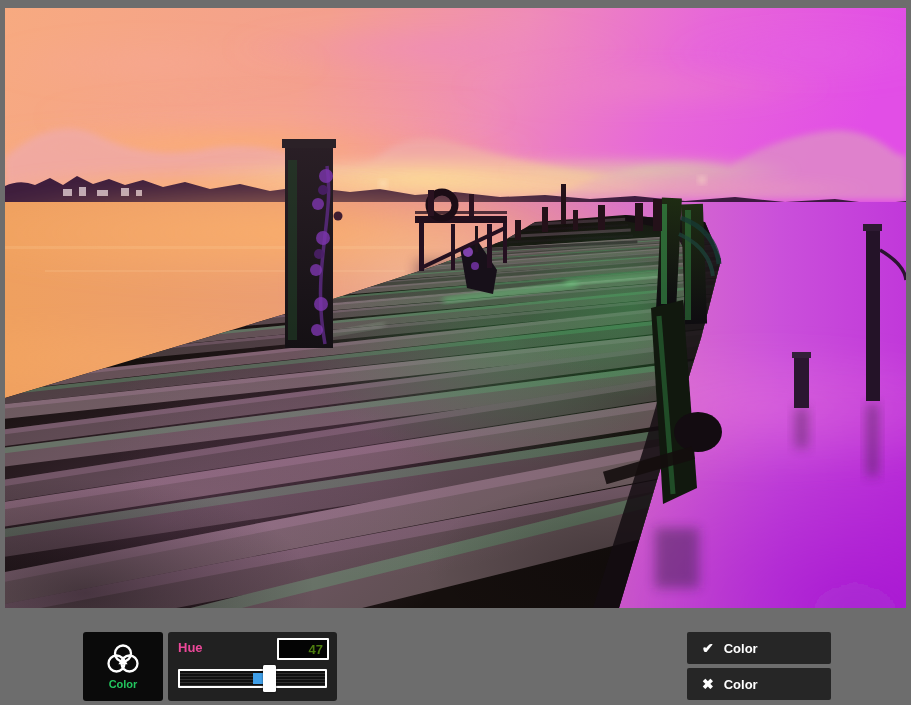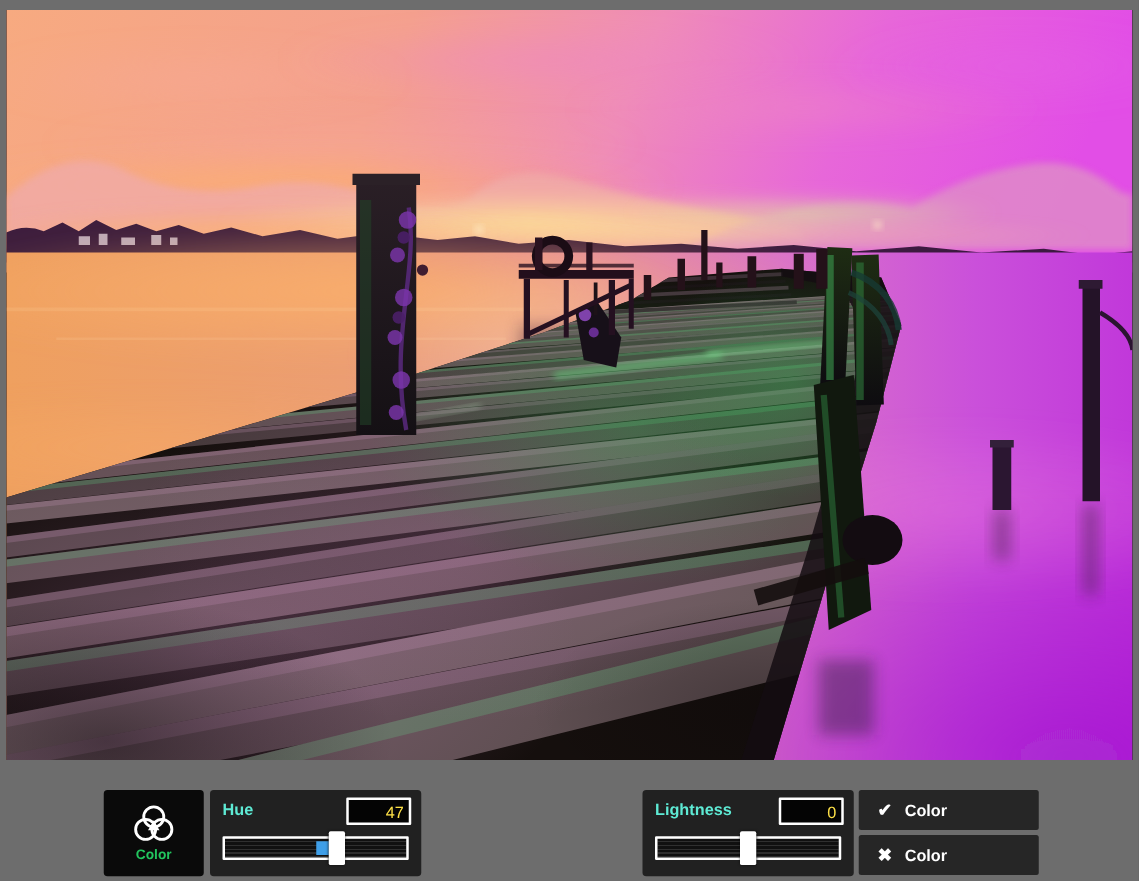--- a/index.html
+++ b/index.html
@@ -8,24 +8,24 @@
   .photo{position:absolute;left:5px;top:8px;width:901px;height:600px;background:#1a0f14;overflow:hidden;}
   .photo svg{display:block;}
 
   
   .tool-btn{position:absolute;left:83px;top:632px;width:80px;height:69px;background:#0a0a0a;
             border-radius:3px;color:#22c55e;display:flex;flex-direction:column;align-items:center;
             justify-content:center;gap:3px;cursor:pointer;border:none;}
   .tool-btn .tlabel{font-size:11px;font-weight:bold;}
   .panel{position:absolute;top:632px;width:169px;height:69px;background:#212121;border-radius:3px;}
   .p0{left:168px;} .p1{left:341px;} .p2{left:514px;}
-  .plabel{position:absolute;left:10px;top:8px;color:#5eead4;font-size:13px;font-weight:bold;}
+  .plabel{position:absolute;left:10px;top:8px;color:#ec4899;font-size:13px;font-weight:bold;}
   .pval{position:absolute;right:8px;top:6px;width:40px;height:18px;background:#040404;
-        border:2px solid #fff;border-radius:1px;color:#fde047;text-align:right;
-        font-family:"Liberation Sans",sans-serif;font-size:13px;font-weight:normal;padding:0 4px;}
+        border:2px solid #fff;border-radius:1px;color:#4d7c0f;text-align:right;
+        font-family:"Liberation Sans",sans-serif;font-size:13px;font-weight:bold;padding:0 4px;}
   .track{position:absolute;left:10px;right:10px;top:37px;height:19px;border:2px solid #fff;border-radius:1px;
          background:repeating-linear-gradient(to bottom,#101010 0 2px,#2f2f2f 2px 3px);box-sizing:border-box;}
   .fill{position:absolute;top:2px;bottom:2px;background:#3f9fe8;}
   .thumb{position:absolute;top:-6px;width:13px;height:27px;background:#fff;border-radius:1.5px;
          box-shadow:0 0 2px rgba(0,0,0,.65);cursor:pointer;}
   .act{position:absolute;left:687px;width:144px;height:32px;background:#262626;border:none;border-radius:2px;
        color:#fff;display:flex;align-items:center;gap:10px;padding:0 0 0 15px;cursor:pointer;
        font-family:"Liberation Sans",sans-serif;font-size:13px;font-weight:bold;}
   .a0{top:632px;} .a1{top:668px;}
   .aicon{font-size:14px;line-height:1;}
@@ -320,28 +320,20 @@
   <div class="panel p0">
     <span class="plabel">Hue</span>
     <input class="pval" value="47" style="">
     <div class="track">
       <div class="fill" style="left: 50%; width: 12%; background: rgb(63, 159, 232);"></div>
       <div class="thumb" style="left: calc(62% - 6.5px);"></div>
     </div>
   </div>
 
 
-  <div class="panel p2">
-    <span class="plabel">Lightness</span>
-    <input class="pval" value="0" style="">
-    <div class="track">
-
-      <div class="thumb" style="left: calc(50% - 6.5px);"></div>
-    </div>
-  </div>
 
   <button class="act a0">
     <span class="aicon">✔</span>
     <span>Color</span>
   </button>
   <button class="act a1">
     <span class="aicon">✖</span>
     <span>Color</span>
   </button>
 

